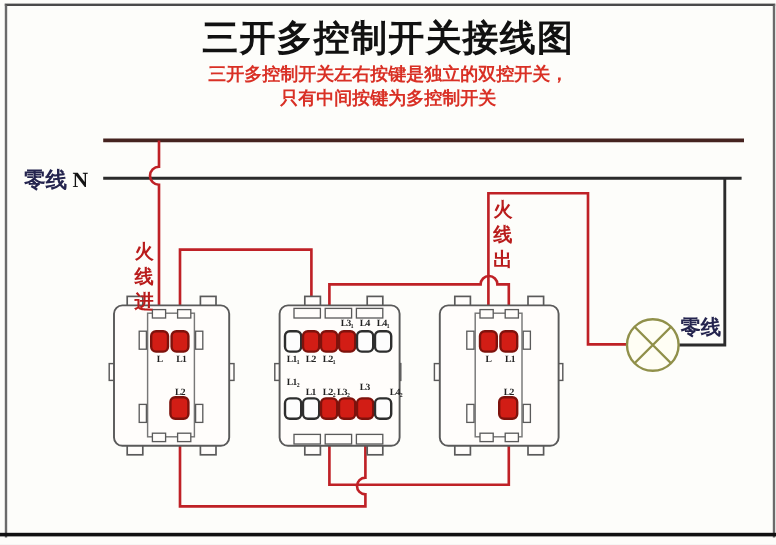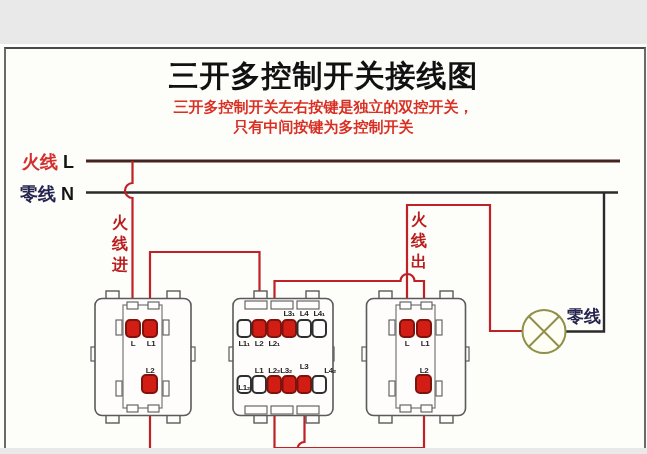--- a/index.html
+++ b/index.html
@@ -1,18 +1,18 @@
 <!DOCTYPE html>
 <html><head>
 <meta charset="utf-8">
 <style>
   html,body{margin:0;padding:0;background:#e9e9e9;}
   .stage{
-    position:relative;width:647px;height:404px;background:#fdfdfa;
-    font-family:Liberation Sans, sans-serif;overflow:hidden;margin-top:44px;
+    position:relative;width:647px;height:454px;background:#fdfdfa;
+    font-family:Liberation Serif, serif;overflow:hidden;
   }
   .frame{position:absolute;left:4px;top:3px;width:638px;height:443px;
     border-top:2px solid #4a4a4a;border-left:2px solid #6a6a6a;border-right:2px solid #6a6a6a;}
   .bottom-rule{position:absolute;left:0;top:444px;width:647px;height:3px;background:#111;}
   .hdr{position:absolute;left:0;top:0;width:647px;text-align:center;}
   .title{margin-top:12px;font-size:30px;font-weight:bold;color:#111;letter-spacing:1px;}
   .sub{font-size:15px;font-weight:bold;color:#d93025;line-height:20px;}
   .abs{position:absolute;}
   .buslbl{font-size:18px;font-weight:bold;white-space:nowrap;}
   .red{color:#d32f2f;}
@@ -133,44 +133,40 @@
       <path d="M528.8,272.3 L559.2,302.7 M559.2,272.3 L528.8,302.7"></path>
     </g>
   </svg>
 
   <div class="hdr">
     <div class="title">三开多控制开关接线图</div>
     <div class="sub">三开多控制开关左右按键是独立的双控开关，</div>
     <div class="sub">只有中间按键为多控制开关</div>
   </div>
 
-  <div class="abs buslbl" style="left:22px;top:106px;">
-    <span class="red">火线</span>
-    <span class="blk">L</span>
-  </div>
   <div class="abs buslbl" style="left:20px;top:138px;">
     <span class="navy">零线</span>
     <span class="blk">N</span>
   </div>
 
-  <div class="abs vlabel" style="left:110px;top:168px;">火线进</div>
+  <div class="abs vlabel" style="left:110px;top:200px;">火线进</div>
   <div class="abs vlabel" style="left:409px;top:165px;">火线出</div>
   <div class="abs lamplbl" style="left:567px;top:261px;">零线</div>
 
   <div class="tl" style="left:133px;top:295px;">L</div>
   <div class="tl" style="left:151px;top:295px;">L1</div>
   <div class="tl" style="left:150px;top:322px;">L2</div>
 
   <div class="tl" style="left:244px;top:295px;">L1₁</div>
   <div class="tl" style="left:259px;top:295px;">L2</div>
   <div class="tl" style="left:274px;top:295px;">L2₁</div>
   <div class="tl" style="left:289px;top:265px;">L3₁</div>
   <div class="tl" style="left:304px;top:265px;">L4</div>
   <div class="tl" style="left:319px;top:265px;">L4₁</div>
-  <div class="tl" style="left:244px;top:339px;">L1₂</div>
+  <div class="tl" style="left:244px;top:314px;">L1₂</div>
   <div class="tl" style="left:259px;top:322px;">L1</div>
   <div class="tl" style="left:274px;top:322px;">L2₂</div>
   <div class="tl" style="left:286px;top:322px;">L3₂</div>
   <div class="tl" style="left:304px;top:318px;">L3</div>
   <div class="tl" style="left:330px;top:322px;">L4₂</div>
 
   <div class="tl" style="left:407px;top:295px;">L</div>
   <div class="tl" style="left:425px;top:295px;">L1</div>
   <div class="tl" style="left:424px;top:322px;">L2</div>
 

